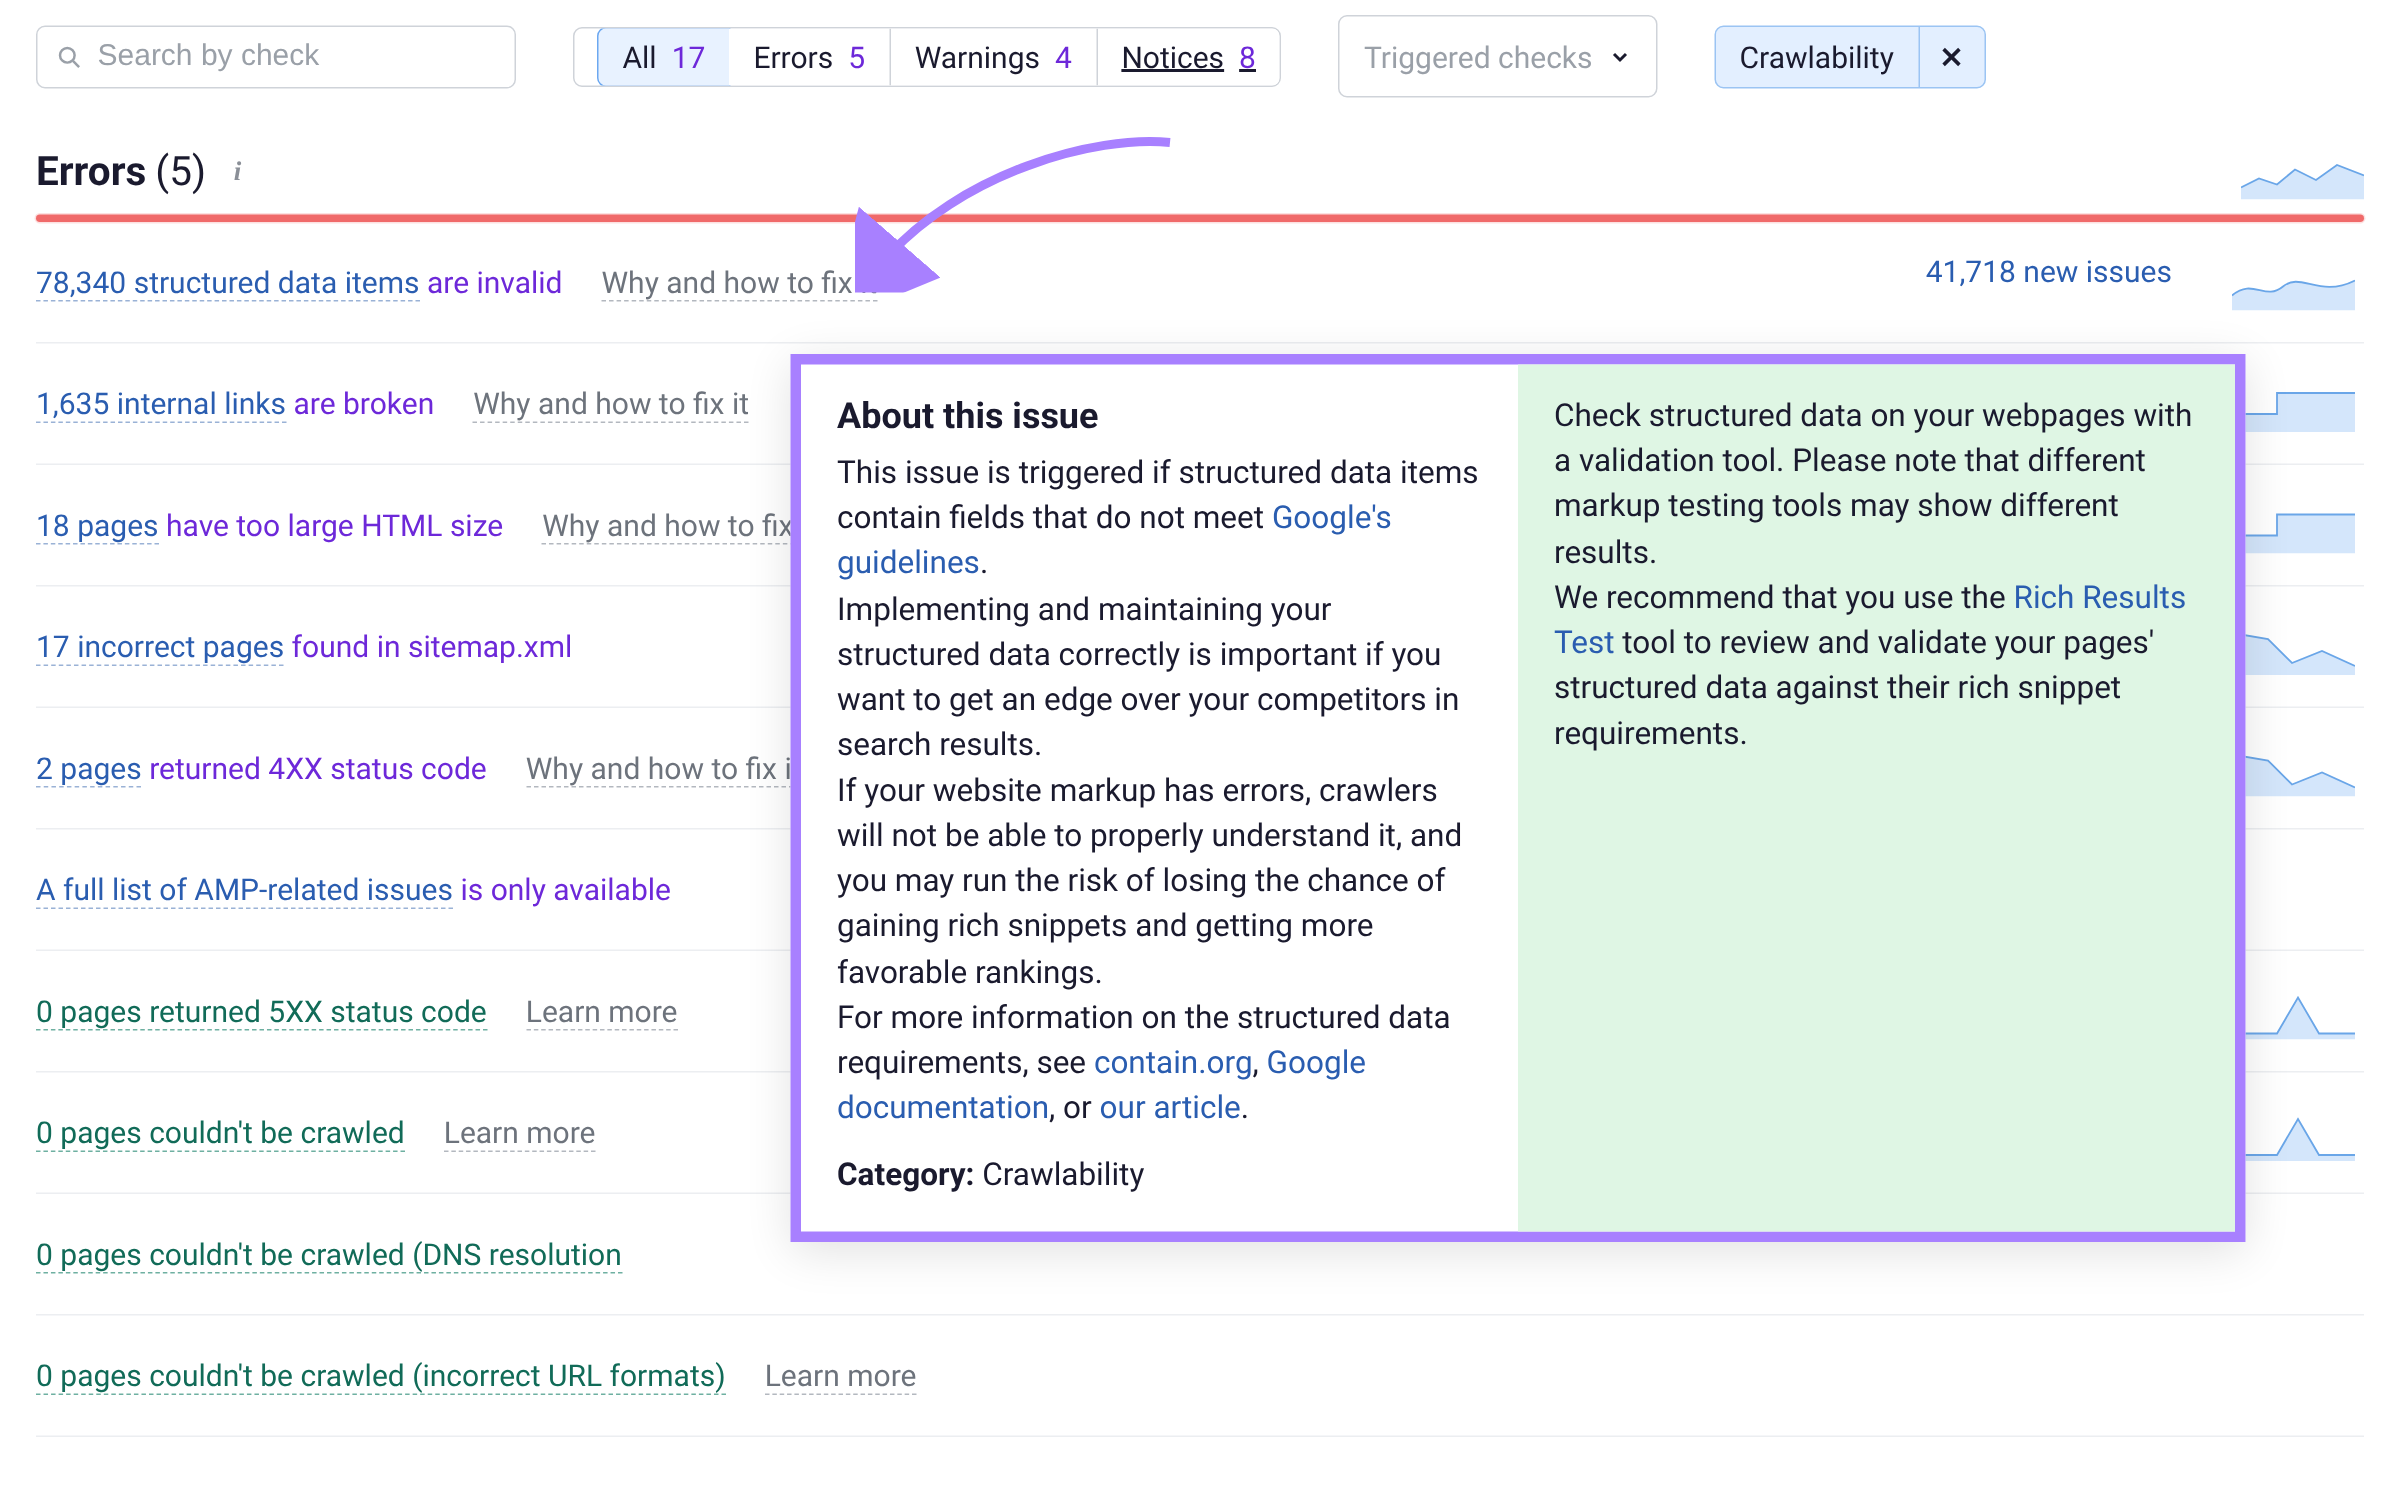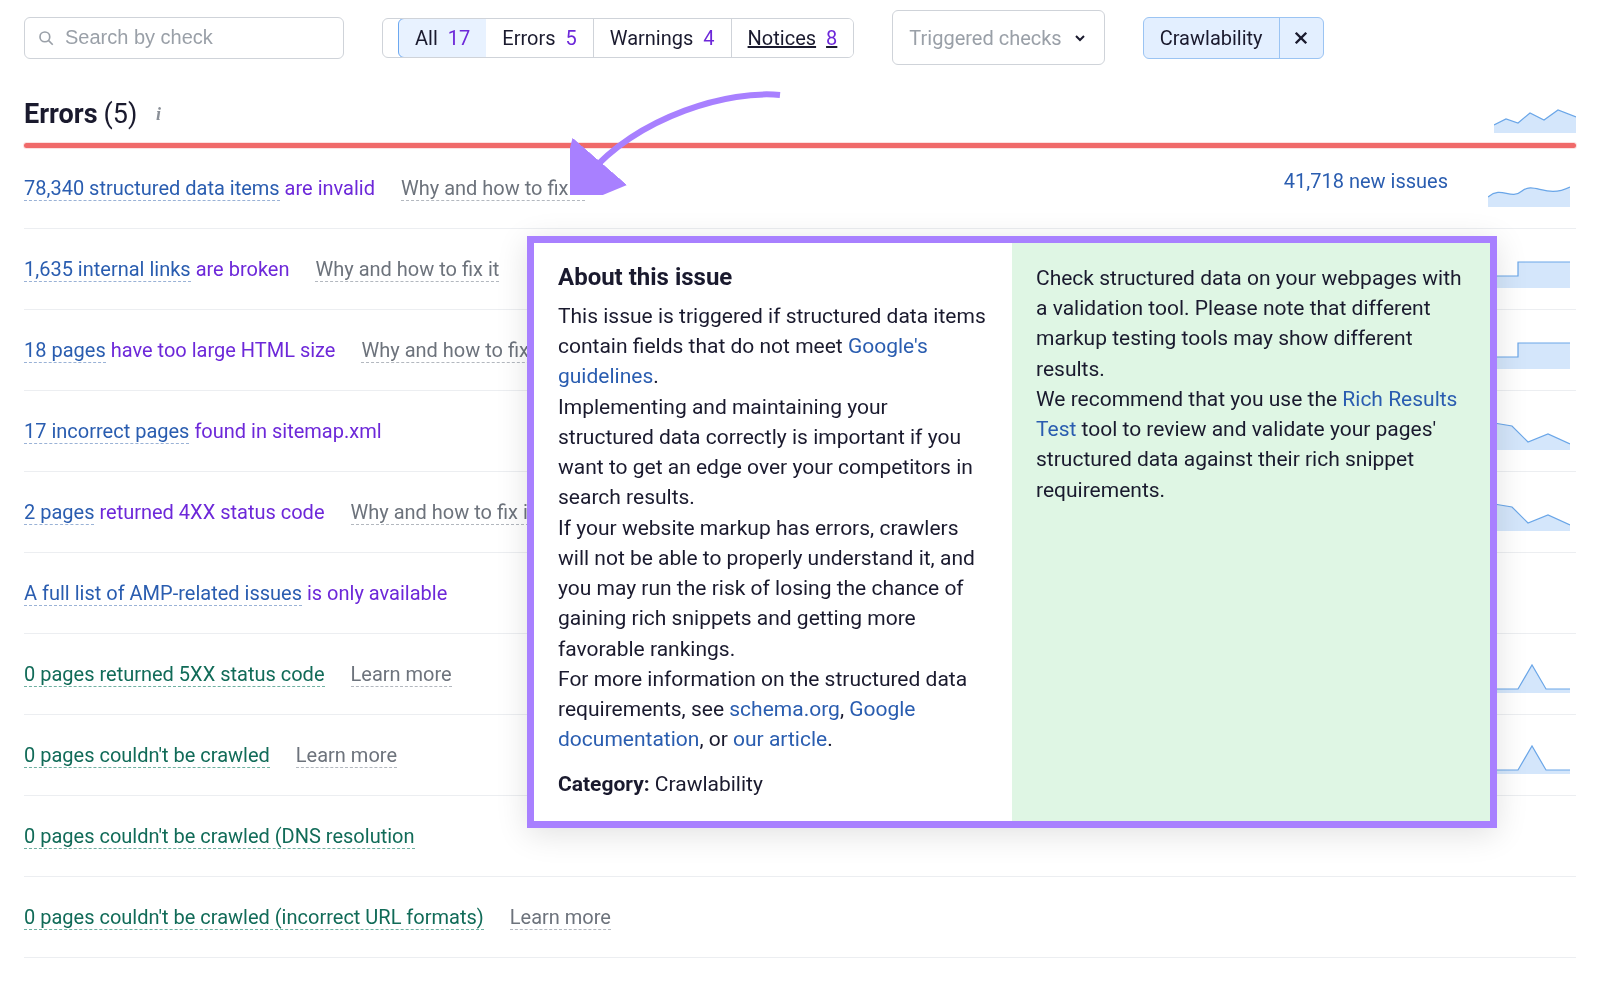--- a/index.html
+++ b/index.html
@@ -242,21 +242,21 @@
   <path d="M210 10 C 160 5, 70 30, 18 90" fill="none" stroke="#a880ff" stroke-width="6" marker-end="url(#ah)"></path>
 </svg>
 
 <div class="popover pop">
   <div class="pop-left">
     <h3>About this issue</h3>
     <p>
       <span>This issue is triggered if structured data items contain fields that do not meet </span><a href="#">Google's guidelines</a><span>.</span><br>
       <span>Implementing and maintaining your structured data correctly is important if you want to get an edge over your competitors in search results.</span><br>
       <span>If your website markup has errors, crawlers will not be able to properly understand it, and you may run the risk of losing the chance of gaining rich snippets and getting more favorable rankings.</span><br>
-      <span>For more information on the structured data requirements, see </span><a href="#">schema.org</a><span>, </span><a href="#">Google documentation</a><span>, or </span><a href="#">our article</a><span>.</span>
+      <span>For more information on the structured data requirements, see </span><a href="#">contain.org</a><span>, </span><a href="#">Google documentation</a><span>, or </span><a href="#">our article</a><span>.</span>
     </p>
     <p class="cat-line"><b>Category:</b><span> Crawlability</span></p>
   </div>
   <div class="pop-right">
     <p>
       <span>Check structured data on your webpages with a validation tool. Please note that different markup testing tools may show different results.</span><br>
       <span>We recommend that you use the </span><a href="#">Rich Results Test</a><span> tool to review and validate your pages' structured data against their rich snippet requirements.</span>
     </p>
   </div>
 </div>

